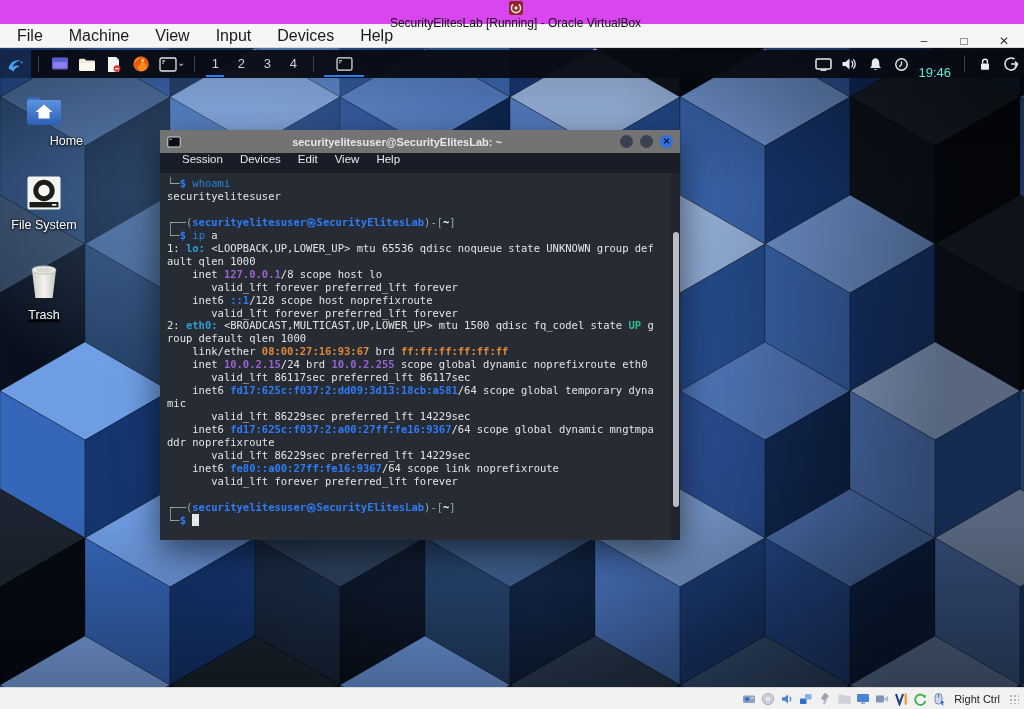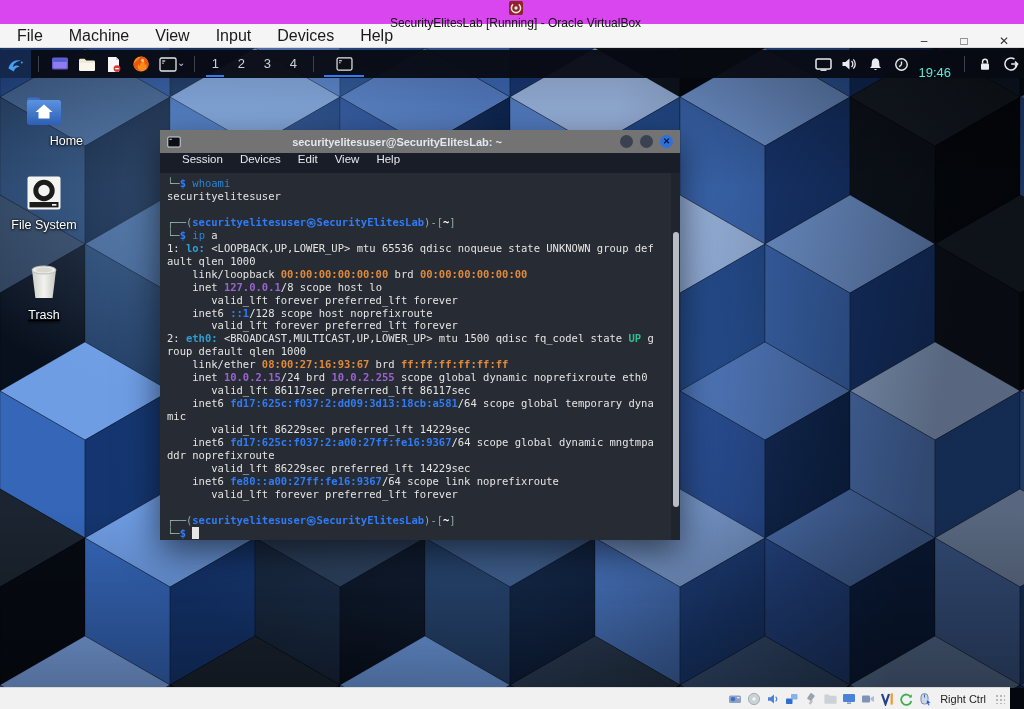--- a/index.html
+++ b/index.html
@@ -68,21 +68,21 @@
   .c-if{color:var(--ifname);font-weight:bold;}
   .c-up{color:var(--up);font-weight:bold;}
   .c-mac{color:var(--mac);font-weight:bold;}
   .c-ip4{color:var(--ip4);font-weight:bold;margin-top:48px;}
   .c-ip6{color:var(--ip6);font-weight:bold;}
   .cursor{display:inline-block;width:6.5px;height:11.5px;background:#e6e6e6;vertical-align:-2px;}
   .t-scrollbar{position:absolute;right:0;top:0;bottom:0;width:9px;background:#20242c;}
   .t-thumb{position:absolute;right:1.5px;top:16%;height:75%;width:6px;background:#b9bdc3;border-radius:3px;}
 
   
-  .vb-statusbar{position:absolute;left:0;right:14px;bottom:0;height:21px;background:#f1f1f1;border-top:1px solid #d9d9d9;
+  .vb-statusbar{position:absolute;left:0;right:0;bottom:0;height:21px;background:#f1f1f1;border-top:1px solid #d9d9d9;
     display:flex;align-items:center;justify-content:flex-end;gap:5px;padding-right:5px;z-index:7;margin-top:21px;}
   .sb-icon{width:14px;height:14px;flex:0 0 auto;display:flex;}
   .sb-label{font-size:11px;color:#222;margin-left:3px;}
   .sb-grip{width:10px;height:10px;margin-left:4px;
     background-image:radial-gradient(#b7b7b7 1px, transparent 1.3px);background-size:4px 4px;}
 </style>
 </head>
 <body>
 
 <div id="vbox-window">
@@ -501,21 +501,20 @@
         <span>Help</span>
       </div>
       <div class="t-body" id="term-body">
         <div class="tl"><span class="c-box">└─</span><span class="c-dollar">$</span><span class="c-p"> </span><span class="c-cmd">whoami</span></div>
           <div class="tl"><span class="c-p">securityelitesuser</span></div>
           <div class="tl">&nbsp;</div>
           <div class="tl"><span class="c-box">┌──(</span><span class="c-user">securityelitesuser㉿SecurityElitesLab</span><span class="c-box">)-[</span><span class="c-path">~</span><span class="c-box">]</span></div>
           <div class="tl"><span class="c-box">└─</span><span class="c-dollar">$</span><span class="c-p"> </span><span class="c-cmd">ip</span><span class="c-p"> a</span></div>
           <div class="tl"><span class="c-p">1: </span><span class="c-if">lo:</span><span class="c-p"> &lt;LOOPBACK,UP,LOWER_UP&gt; mtu 65536 qdisc noqueue state UNKNOWN group def</span></div>
           <div class="tl"><span class="c-p">ault qlen 1000</span></div>
-          <div class="tl"><span class="c-p">    link/loopback </span><span class="c-mac">00:00:00:00:00:00</span><span class="c-p"> brd </span><span class="c-mac">00:00:00:00:00:00</span></div>
           <div class="tl"><span class="c-p">    inet </span><span class="c-ip4">127.0.0.1</span><span class="c-p">/8 scope host lo</span></div>
           <div class="tl"><span class="c-p">       valid_lft forever preferred_lft forever</span></div>
           <div class="tl"><span class="c-p">    inet6 </span><span class="c-ip6">::1</span><span class="c-p">/128 scope host noprefixroute</span></div>
           <div class="tl"><span class="c-p">       valid_lft forever preferred_lft forever</span></div>
           <div class="tl"><span class="c-p">2: </span><span class="c-if">eth0:</span><span class="c-p"> &lt;BROADCAST,MULTICAST,UP,LOWER_UP&gt; mtu 1500 qdisc fq_codel state </span><span class="c-up">UP</span><span class="c-p"> g</span></div>
           <div class="tl"><span class="c-p">roup default qlen 1000</span></div>
           <div class="tl"><span class="c-p">    link/ether </span><span class="c-mac">08:00:27:16:93:67</span><span class="c-p"> brd </span><span class="c-mac">ff:ff:ff:ff:ff:ff</span></div>
           <div class="tl"><span class="c-p">    inet </span><span class="c-ip4">10.0.2.15</span><span class="c-p">/24 brd </span><span class="c-ip4">10.0.2.255</span><span class="c-p"> scope global dynamic noprefixroute eth0</span></div>
           <div class="tl"><span class="c-p">       valid_lft 86117sec preferred_lft 86117sec</span></div>
           <div class="tl"><span class="c-p">    inet6 </span><span class="c-ip6">fd17:625c:f037:2:dd09:3d13:18cb:a581</span><span class="c-p">/64 scope global temporary dyna</span></div>

